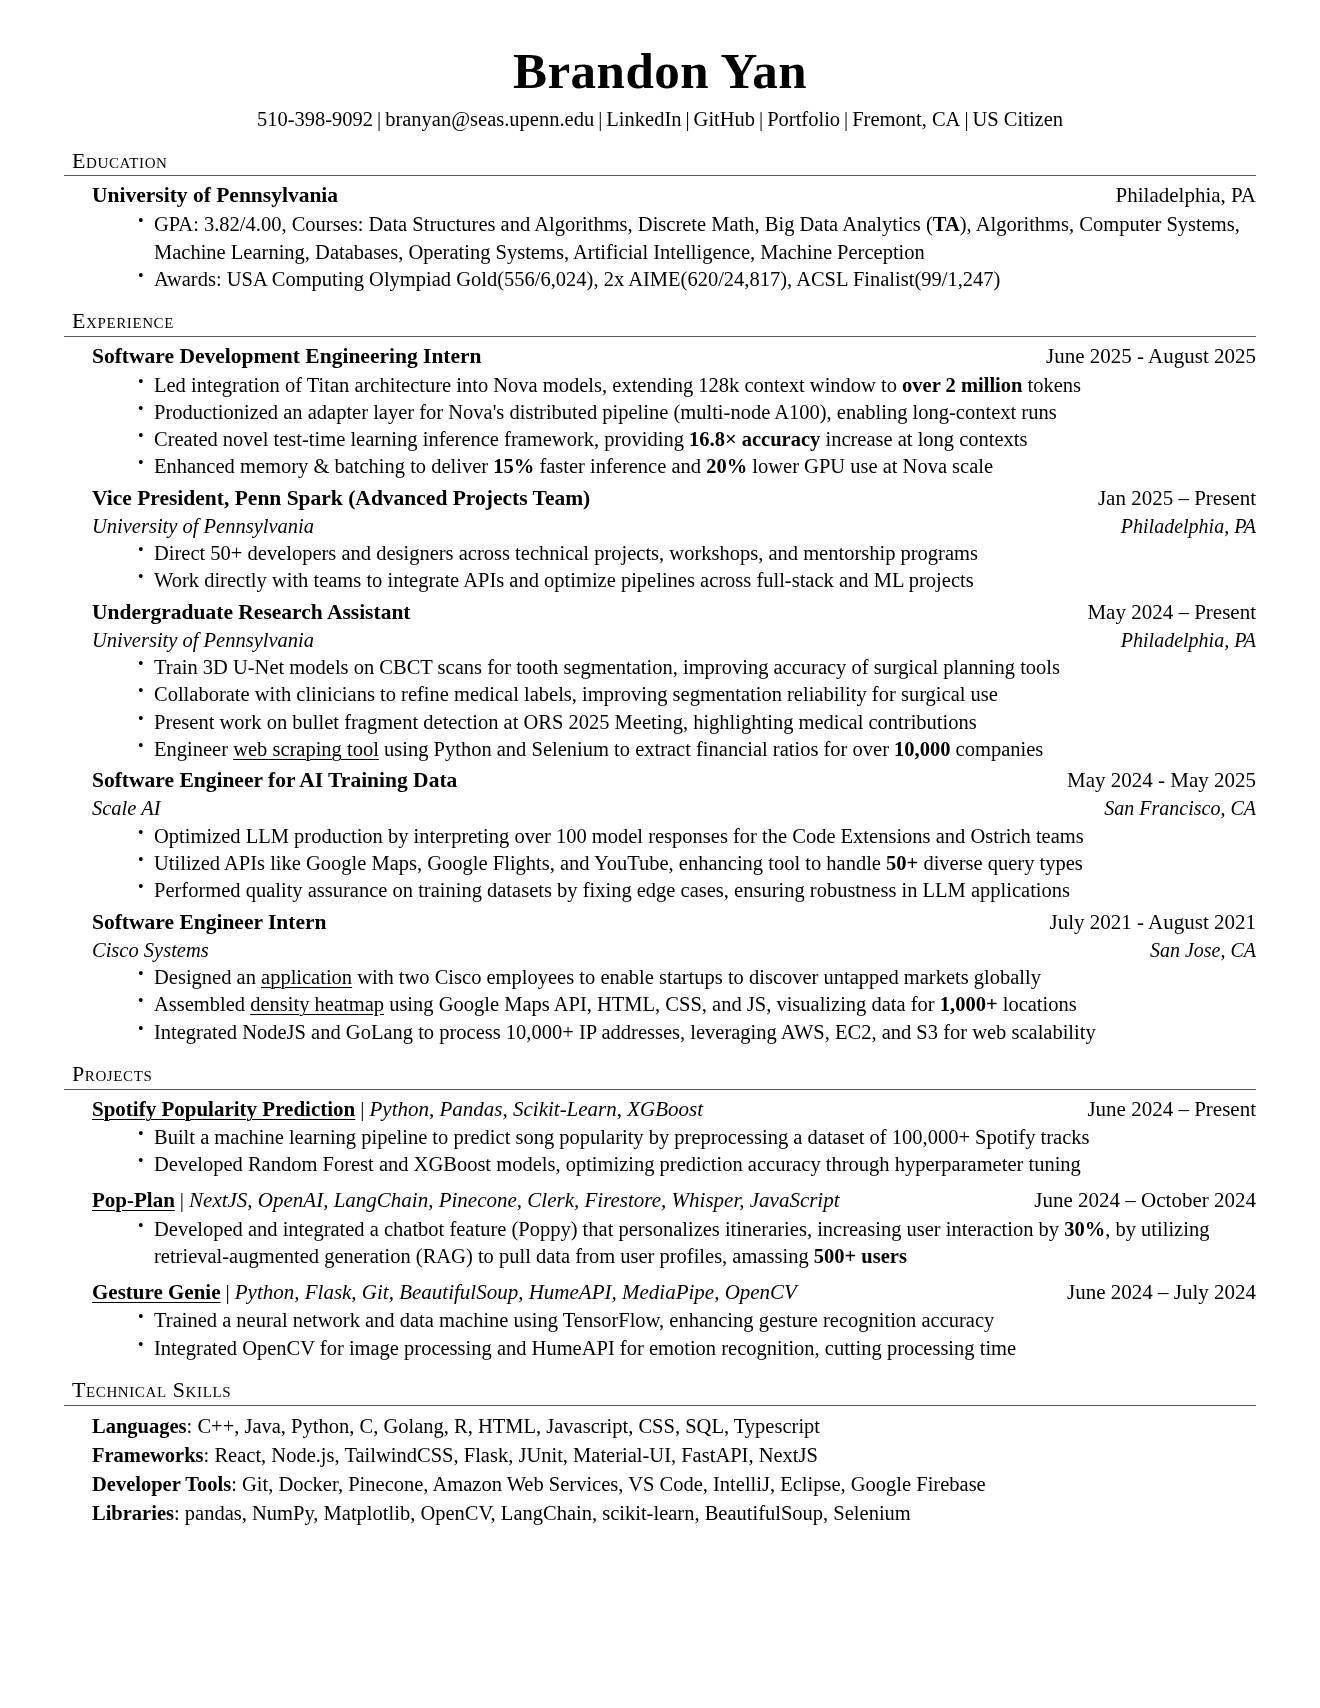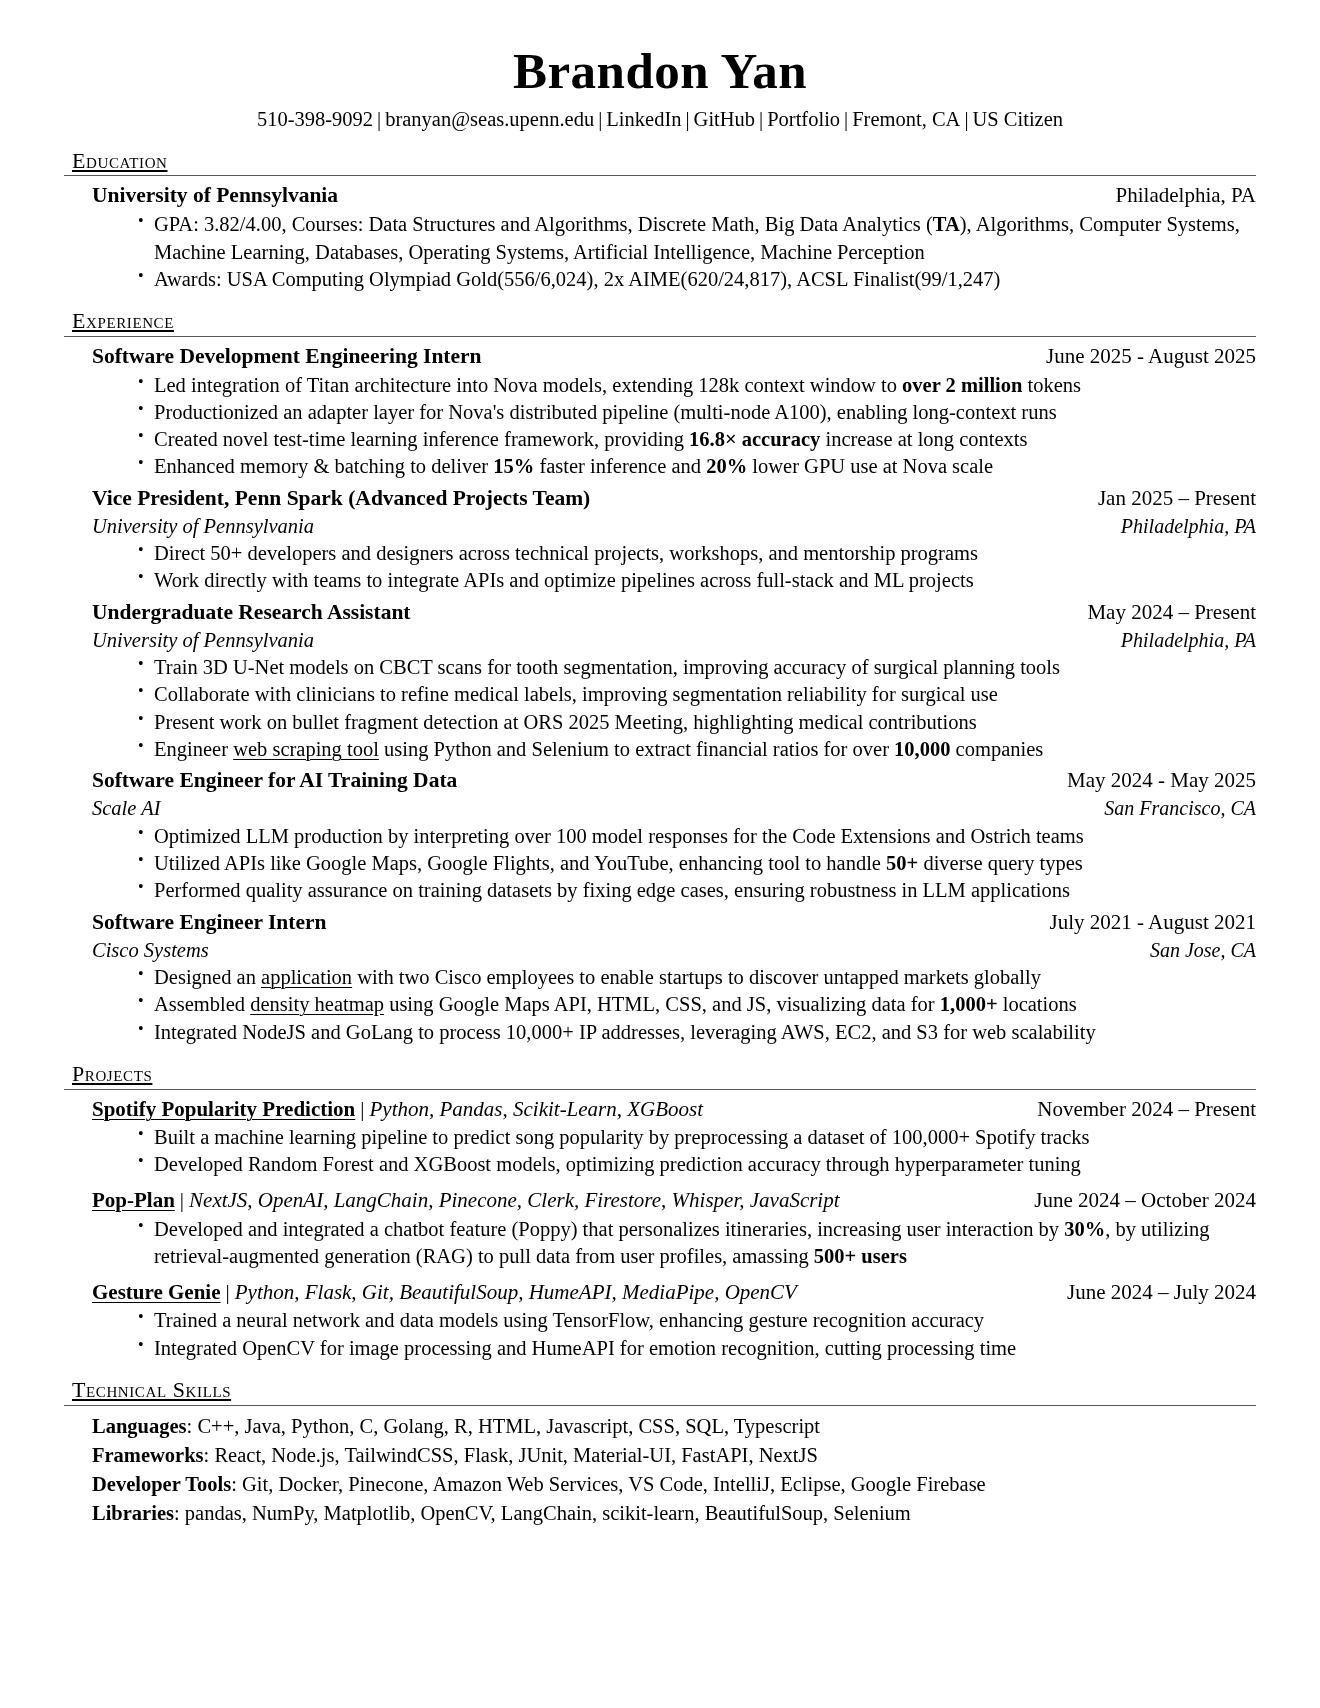--- a/index.html
+++ b/index.html
@@ -48,21 +48,20 @@
   
   .sec {
     margin-top: 16px;
   }
   .sec-title {
     font-size: 22px;
     font-variant: small-caps;
     letter-spacing: 0.6px;
     padding: 0 0 2px 8px;
     line-height: 1.12;
-    text-decoration: underline;
   }
   .sec-rule {
     height: 0;
     border-top: 1.6px solid #585858;
     margin: 0 0 6px 0;
   }
 
   
   .entry { margin: 0 0 2px 0; padding-left: 28px; }
   .entry-row {
@@ -251,21 +250,21 @@
       </div>
   </div>
 
   <div class="sec">
     <div class="sec-title">Projects</div>
     <div class="sec-rule"></div>
     <div id="projects-list">
         <div class="proj">
           <div class="proj-row">
             <div class="proj-left"><span class="proj-name">Spotify Popularity Prediction</span><span class="proj-bar">|</span><span class="proj-stack">Python, Pandas, Scikit-Learn, XGBoost</span></div>
-            <div class="proj-date">November 2024 – Present</div>
+            <div class="proj-date">June 2024 – Present</div>
           </div>
           <ul class="bul">
             <li><span>Built a machine learning pipeline to predict song popularity by preprocessing a dataset of 100,000+ Spotify tracks</span></li>
             <li><span>Developed Random Forest and XGBoost models, optimizing prediction accuracy through hyperparameter tuning</span></li>
           </ul>
         </div>
         <div class="proj">
           <div class="proj-row">
             <div class="proj-left"><span class="proj-name">Pop-Plan</span><span class="proj-bar">|</span><span class="proj-stack">NextJS, OpenAI, LangChain, Pinecone, Clerk, Firestore, Whisper, JavaScript</span></div>
             <div class="proj-date">June 2024 – October 2024</div>
@@ -273,21 +272,21 @@
           <ul class="bul">
             <li><span>Developed and integrated a chatbot feature (Poppy) that personalizes itineraries, increasing user interaction by </span><b>30%</b><span>, by utilizing retrieval-augmented generation (RAG) to pull data from user profiles, amassing </span><b>500+ users</b></li>
           </ul>
         </div>
         <div class="proj">
           <div class="proj-row">
             <div class="proj-left"><span class="proj-name">Gesture Genie</span><span class="proj-bar">|</span><span class="proj-stack">Python, Flask, Git, BeautifulSoup, HumeAPI, MediaPipe, OpenCV</span></div>
             <div class="proj-date">June 2024 – July 2024</div>
           </div>
           <ul class="bul">
-            <li><span>Trained a neural network and data models using TensorFlow, enhancing gesture recognition accuracy</span></li>
+            <li><span>Trained a neural network and data machine using TensorFlow, enhancing gesture recognition accuracy</span></li>
             <li><span>Integrated OpenCV for image processing and HumeAPI for emotion recognition, cutting processing time</span></li>
           </ul>
         </div>
       </div>
   </div>
 
   <div class="sec">
     <div class="sec-title">Technical Skills</div>
     <div class="sec-rule"></div>
     <div class="skills" id="skills-list">

